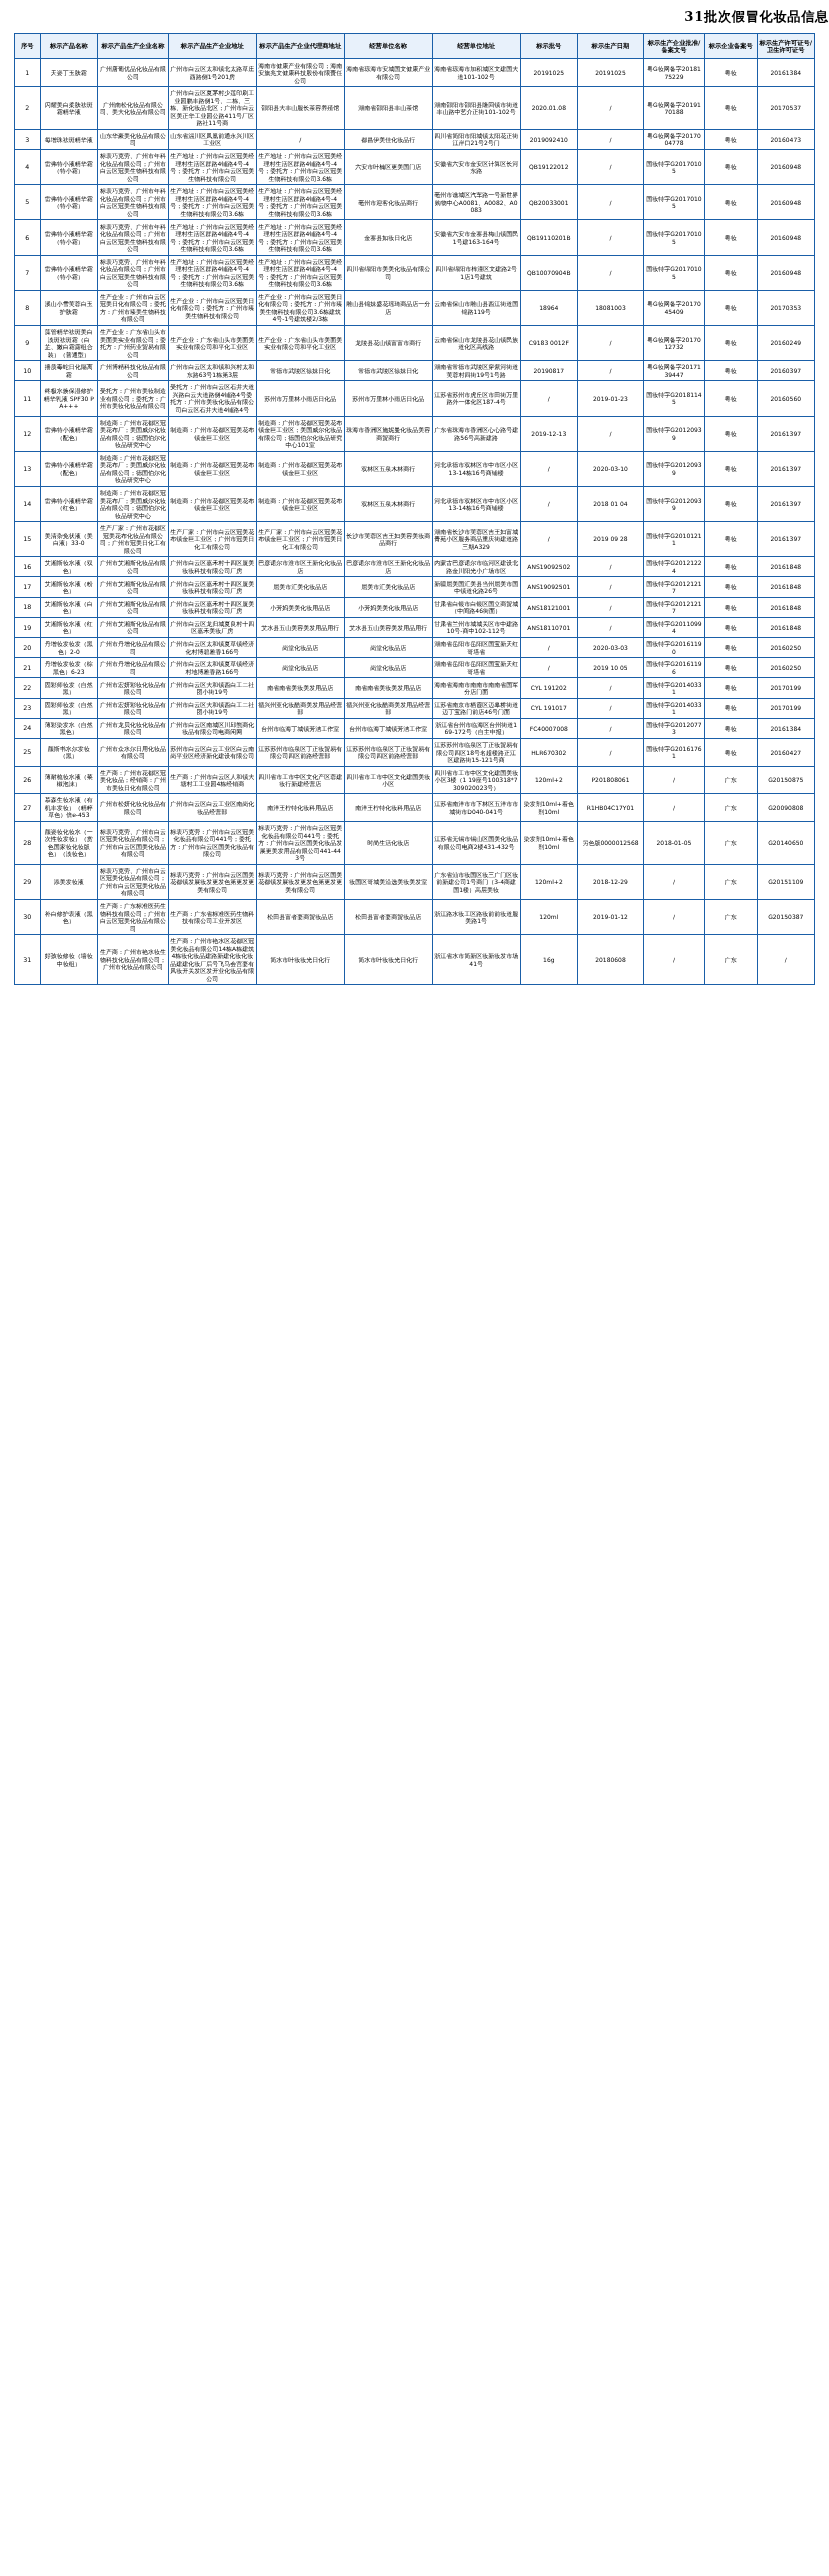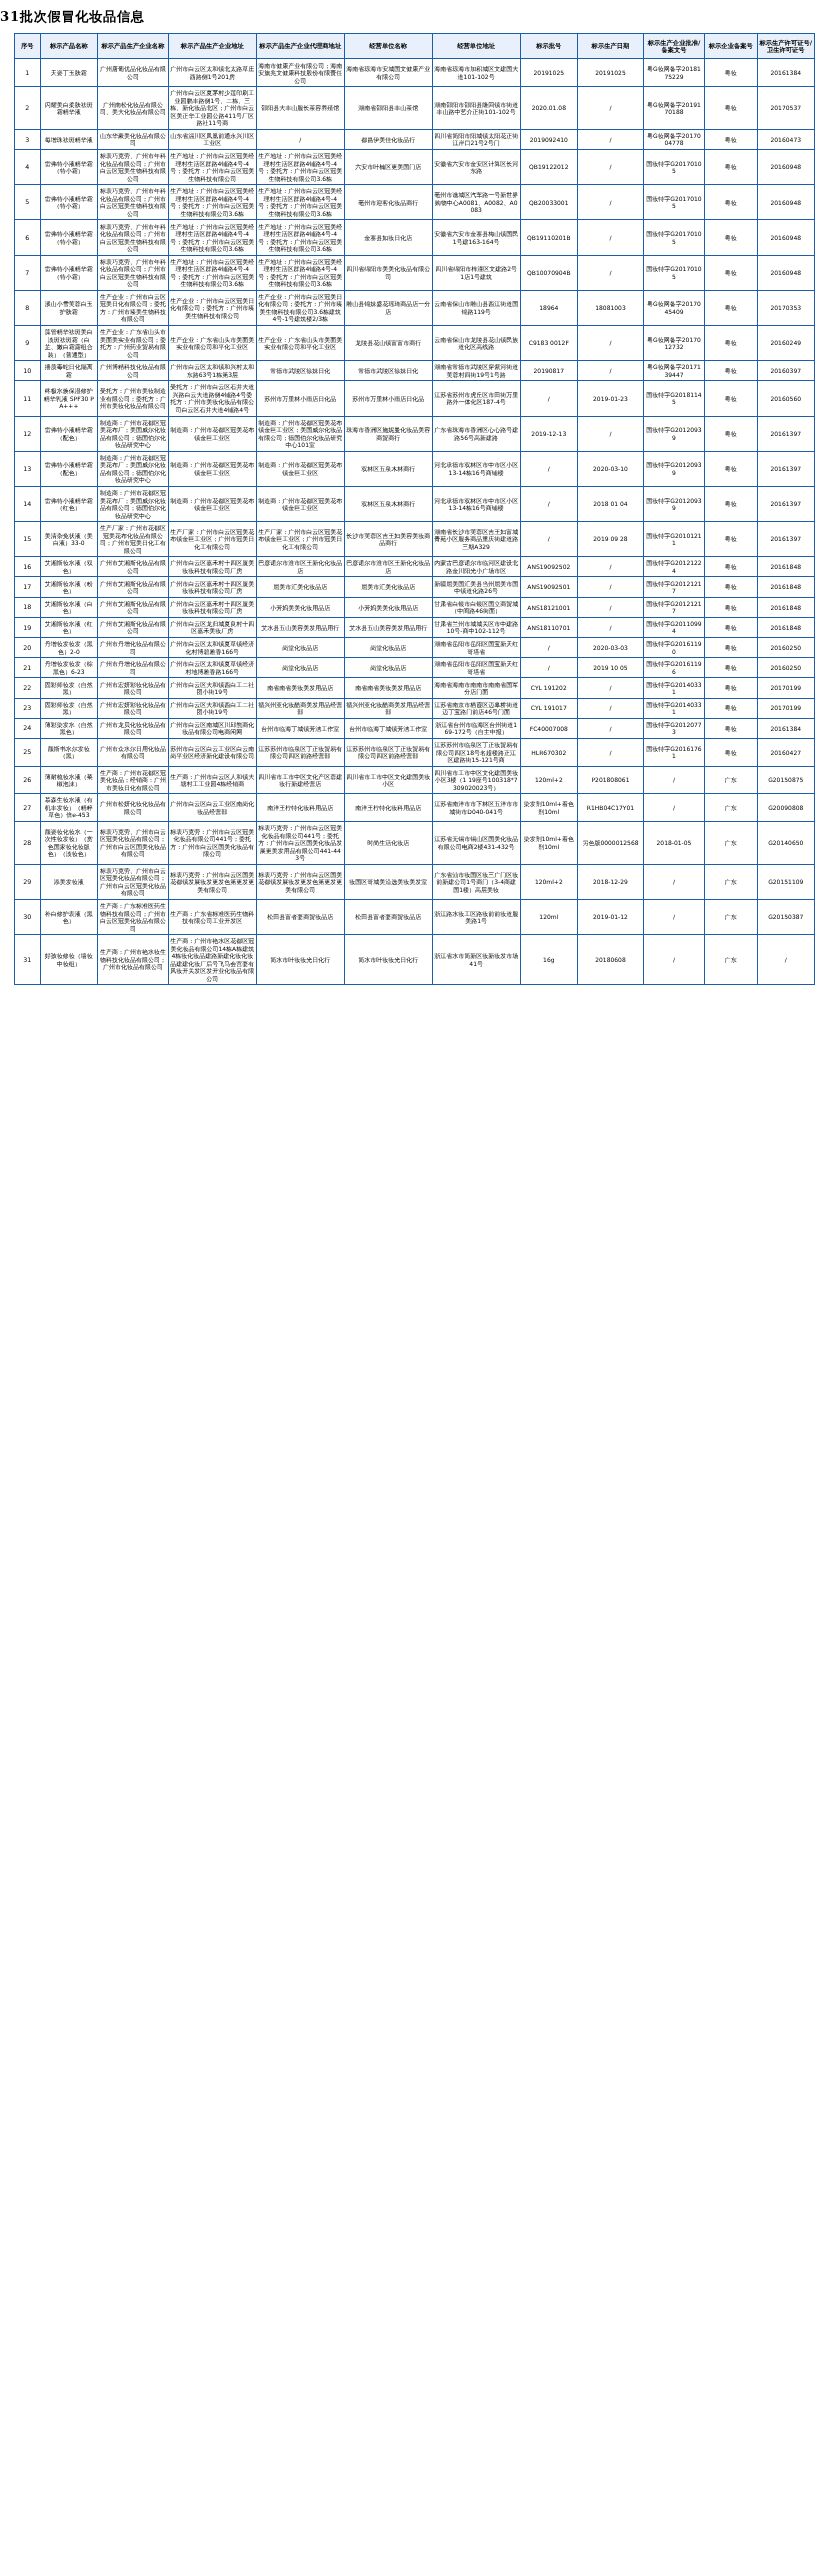--- a/index.html
+++ b/index.html
@@ -1,18 +1,18 @@
 <!DOCTYPE html>
 <html style="font-size:11px"><head>
 <meta charset="utf-8">
 <style>
   html,body{margin:0;padding:0;background:#ffffff;}
   body{font-family:"DejaVu Sans","Liberation Sans",sans-serif;}
   .page{width:829px;margin:0 auto;background:#fff;padding-top:4.2px;box-sizing:border-box;}
-  h1.title{font-size:13.2px;font-weight:bold;text-align:left;margin:4.2px 0 7px 0;letter-spacing:0.7px;font-family:"DejaVu Serif","Liberation Serif",serif;}
+  h1.title{font-size:13.2px;font-weight:bold;text-align:right;margin:4.2px 0 7px 0;letter-spacing:0.7px;font-family:"DejaVu Serif","Liberation Serif",serif;}
   table{border-collapse:collapse;width:801px;margin:0 auto;table-layout:fixed;}
   th,td{border:0.7px solid #1a5fa8;text-align:center;vertical-align:middle;font-size:6px;line-height:1.25;padding:2.1px 1.4px;word-break:break-all;color:#000;}
   thead th{background:#e8f1fb;font-weight:bold;font-size:6.3px;padding:4.2px 1.4px;}
   col.c0{width:21px}
   col.c1{width:47px}
   col.c2{width:58px}
   col.c3{width:72px}
   col.c4{width:72px}
   col.c5{width:72px}
   col.c6{width:72px}

